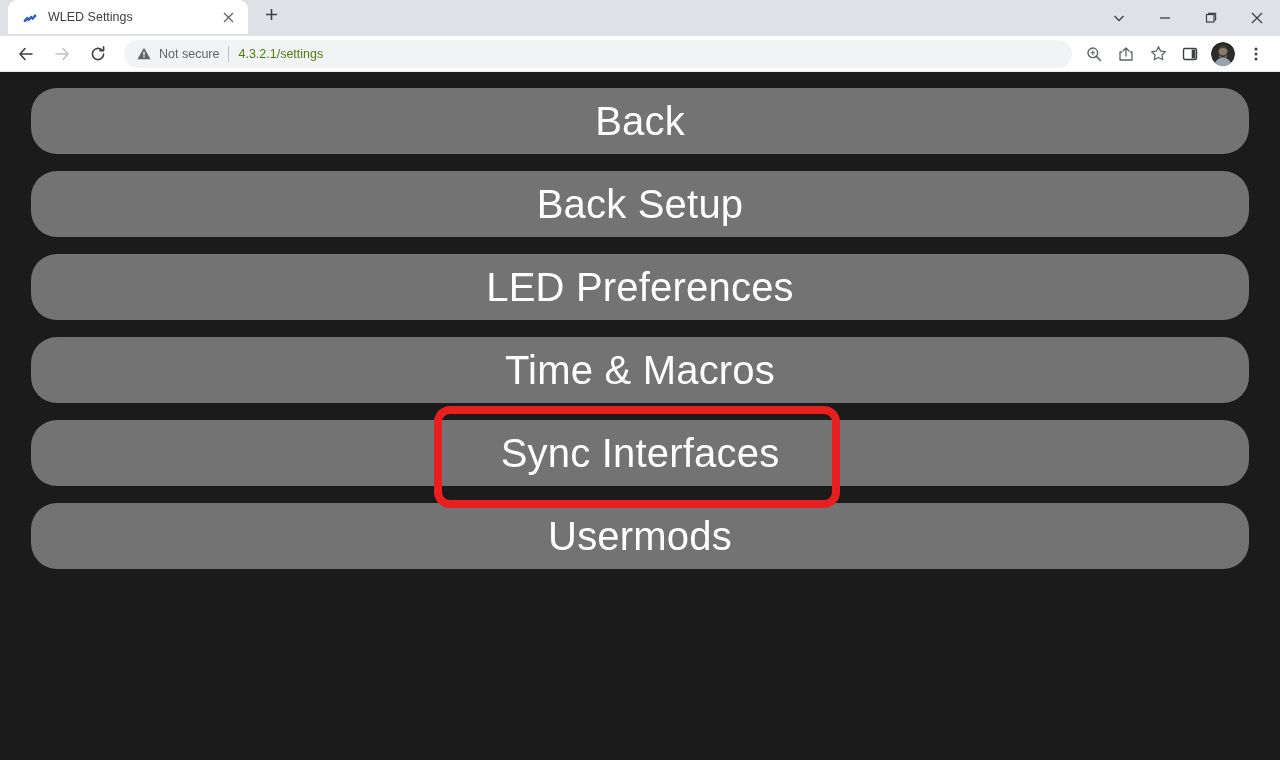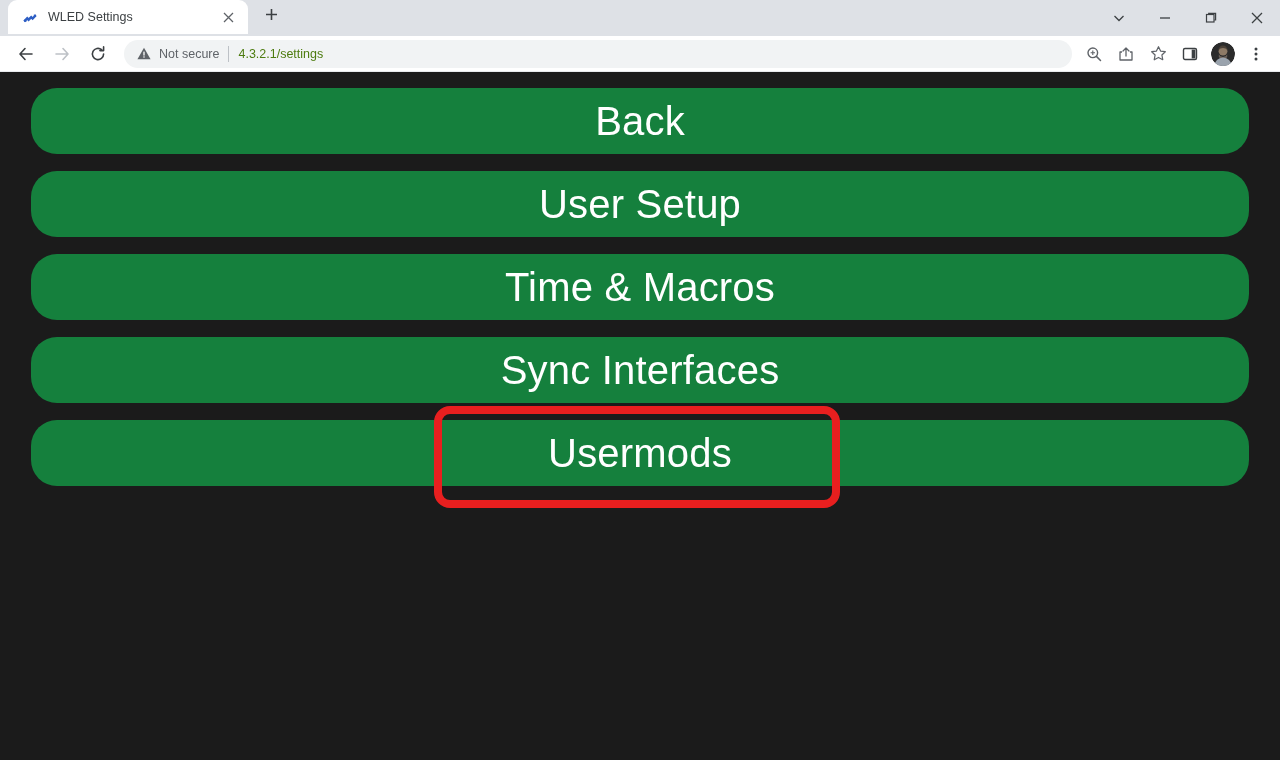--- a/index.html
+++ b/index.html
@@ -132,21 +132,21 @@
   }
   .btn-list {
     padding-top: 13px;
     display: flex;
     flex-direction: column;
     gap: 17px;
   }
   .wbtn {
     margin: 0 31px;
     height: 66px;
-    background: #15803d;
+    background: #737373;
     border-radius: 26px;
     color: #ffffff;
     font-size: 40px;
     font-weight: 400;
     display: flex;
     align-items: center;
     justify-content: center;
     letter-spacing: 0.2px;
     border: none;
     font-family: "Liberation Sans", sans-serif;
@@ -283,21 +283,22 @@
         <circle cx="8" cy="3" r="1.5" fill="#3c4043"></circle>
         <circle cx="8" cy="8" r="1.5" fill="#3c4043"></circle>
         <circle cx="8" cy="13" r="1.5" fill="#3c4043"></circle>
       </svg>
     </div>
   </div>
 
   <div class="viewport">
     <div class="btn-list">
       <button class="wbtn">Back</button>
-      <button class="wbtn">User Setup</button>
+      <button class="wbtn">Back Setup</button>
+      <button class="wbtn">LED Preferences</button>
       <button class="wbtn">Time &amp; Macros</button>
       <button class="wbtn">Sync Interfaces</button>
       <button class="wbtn">Usermods</button>
     </div>
   </div>
 
   <div class="annot"></div>
 
 </div>
 

